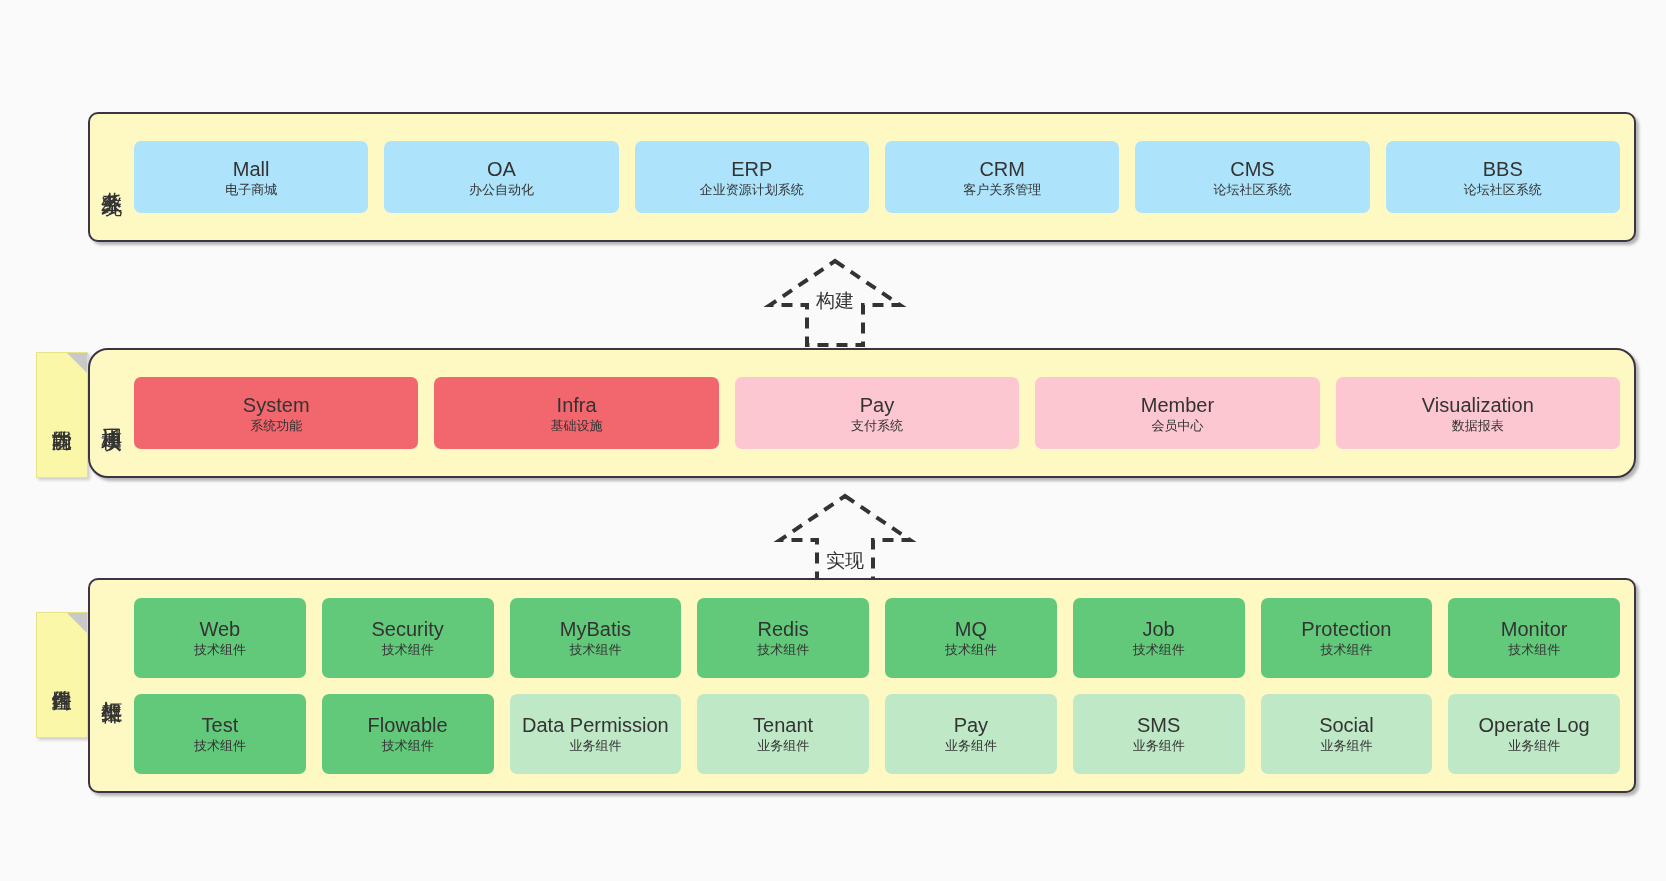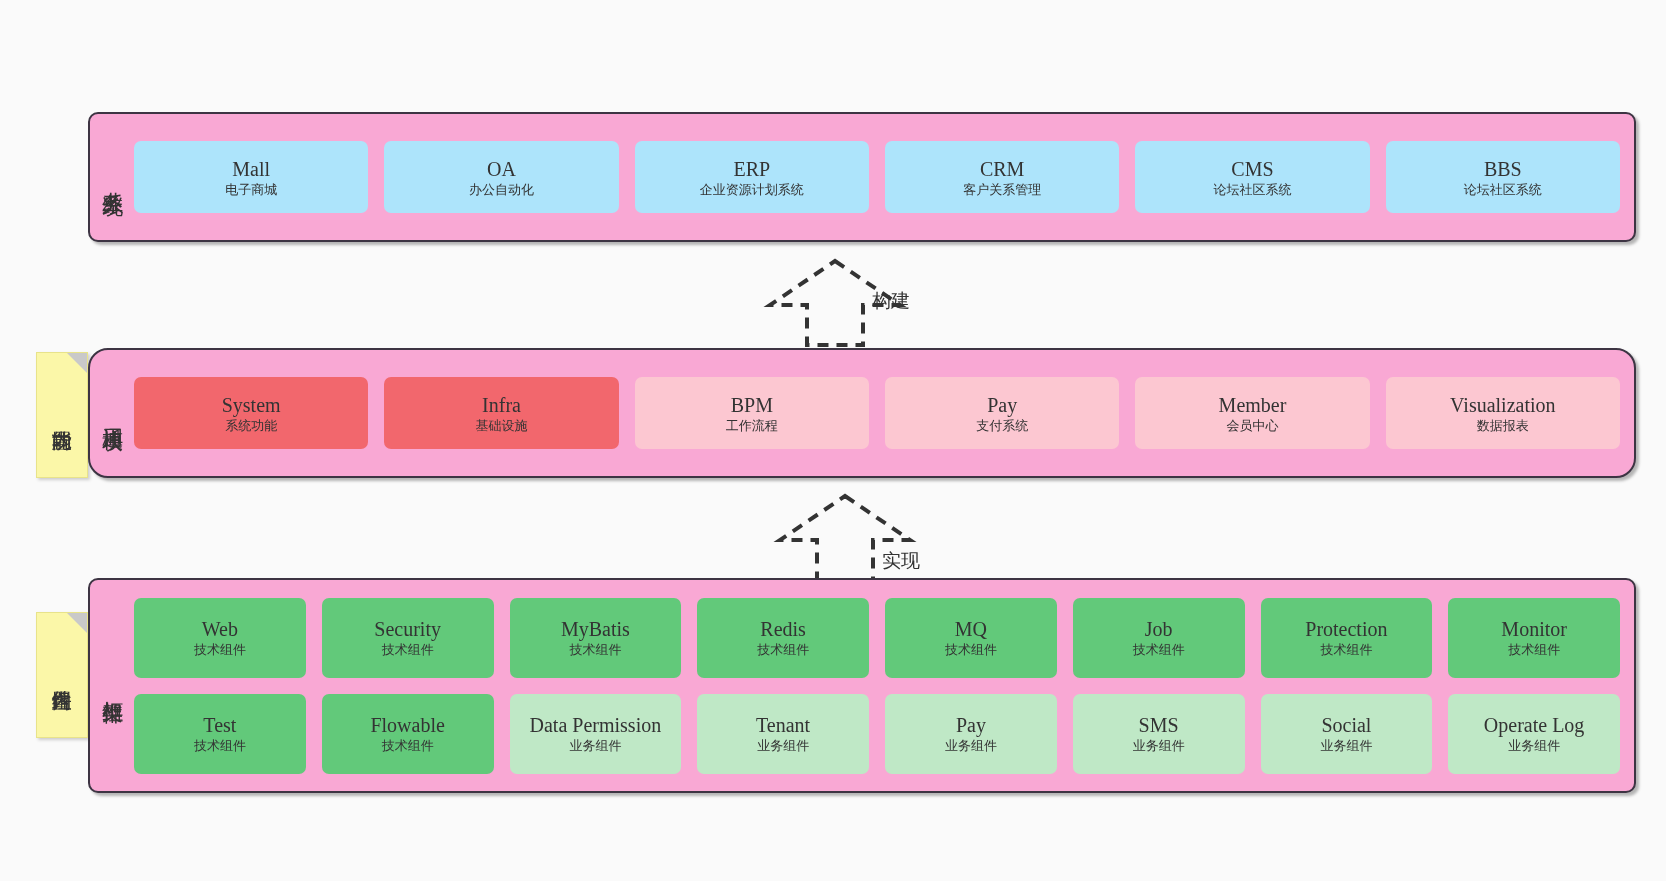--- a/index.html
+++ b/index.html
@@ -19,28 +19,27 @@
   #canvas {
     position: absolute;
     left: 0; top: 0;
     width: 1666px;
     height: 881px;
   }
 
   
   .layer {
     position: absolute;
-    background: #f9a8d4;
+    background: #fef9c3;
     border: 2px solid #3d3443;
     border-radius: 10px;
     box-sizing: border-box;
     box-shadow: 3px 3px 3px rgba(0,0,0,0.28);
     display: flex;
     align-items: stretch;
-    font-family: Liberation Serif, serif;
   }
 
   .layer-label {
     flex: 0 0 auto;
     width: 44px;
     display: flex;
     align-items: center;
     justify-content: center;
     font-size: 21px;
     letter-spacing: 1px;
@@ -145,21 +144,21 @@
     height: 95px;
   }
   #arrow-build     { left: 760px; top: 255px; }
   #arrow-implement { left: 770px; top: 490px; }
 
   .arrow-wrap svg { display: block; width: 150px; height: 95px; }
   .arrow-label {
     position: absolute;
     left: 0;
     width: 150px;
-    text-align: right;
+    text-align: center;
     font-size: 19px;
     color: #333333;
     user-select: none;
   }
   #arrow-build .arrow-label     { top: 33px; }
   #arrow-implement .arrow-label { top: 30px; margin-top: 28px; }
 </style>
 </head>
 <body>
 
@@ -215,24 +214,20 @@
       <div class="row">
         <div class="card red">
           <div class="t-en">System</div>
           <div class="t-cn">系统功能</div>
         </div>
         <div class="card red">
           <div class="t-en">Infra</div>
           <div class="t-cn">基础设施</div>
         </div>
         <div class="card pink">
-          <div class="t-en">BPM</div>
-          <div class="t-cn">工作流程</div>
-        </div>
-        <div class="card pink">
           <div class="t-en">Pay</div>
           <div class="t-cn">支付系统</div>
         </div>
         <div class="card pink">
           <div class="t-en">Member</div>
           <div class="t-cn">会员中心</div>
         </div>
         <div class="card pink">
           <div class="t-en">Visualization</div>
           <div class="t-cn">数据报表</div>

